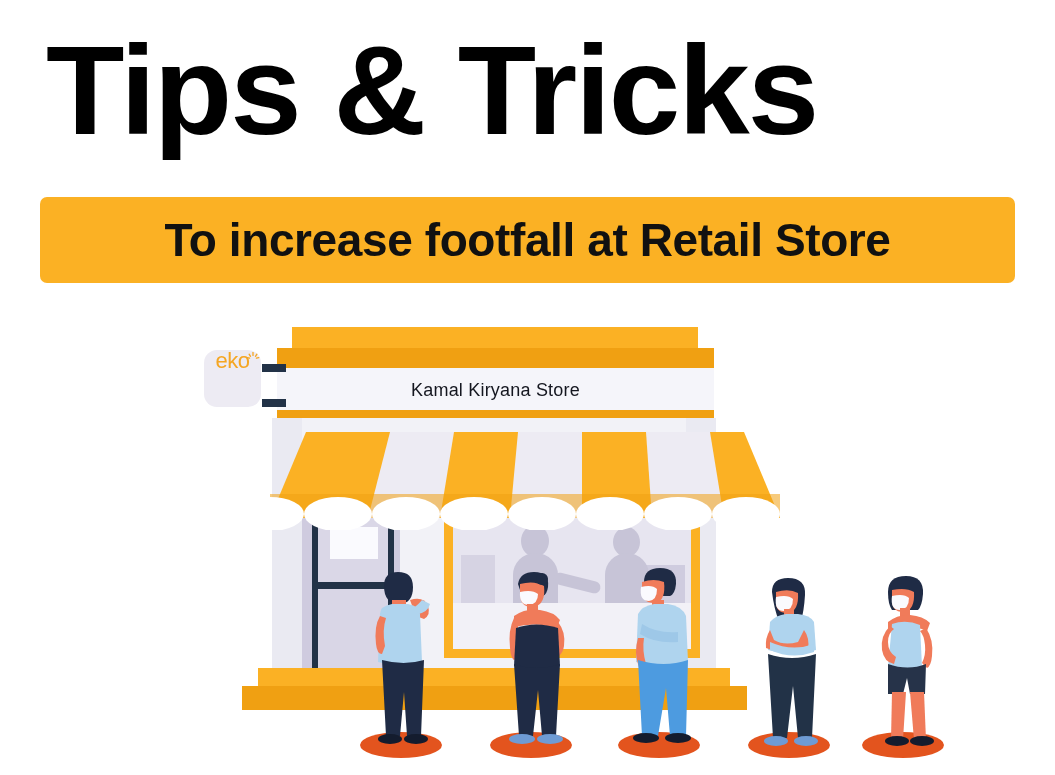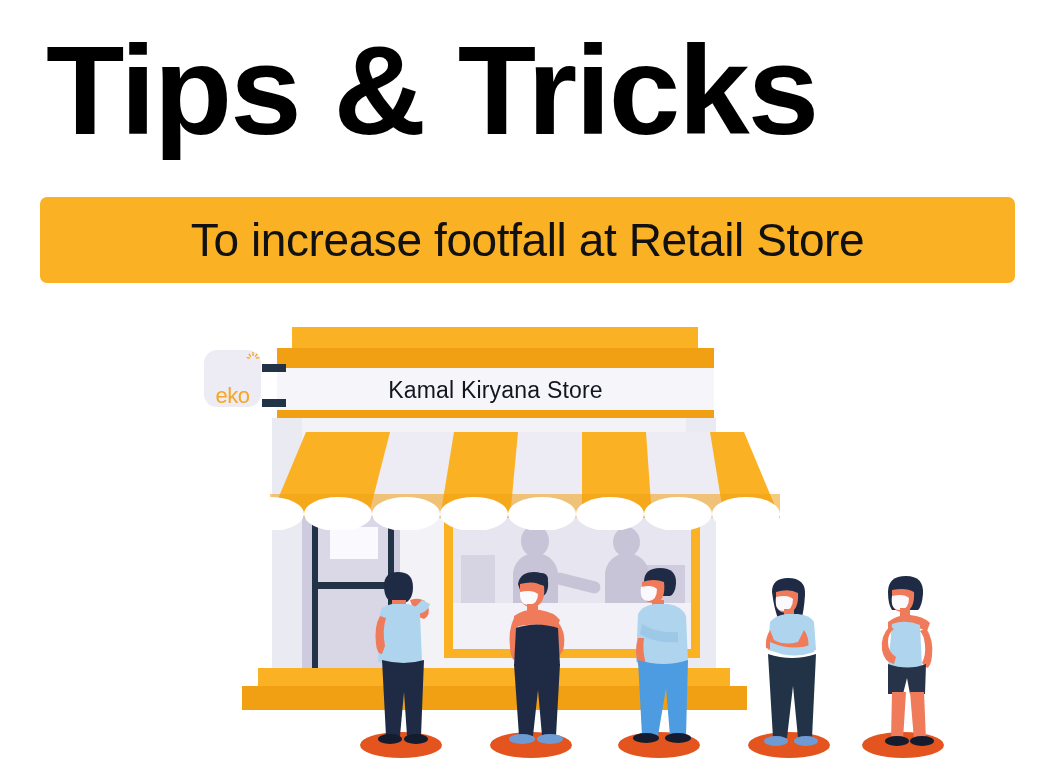--- a/index.html
+++ b/index.html
@@ -41,21 +41,21 @@
     background:#FBB124;
     border-radius:7px;
     display:flex;
     align-items:center;
     justify-content:center;
     box-sizing:border-box;
     padding:0 16px;
   }
   .subbanner .subtext{
     font-family:"Liberation Sans", sans-serif;
-    font-weight:400;
+    font-weight:700;
     font-size:46px;
     letter-spacing:-0.4px;
     color:#111111;
     white-space:nowrap;
   }
 
   
   #stage{
     position:absolute;
     left:0; top:300px;
@@ -101,40 +101,40 @@
   .nameboard{
     position:absolute;
     left:277px; top:68px;
     width:437px; height:44px;
     background:#F5F5FA;
     display:flex; align-items:center; justify-content:center;
   }
   .nameboard .store-name{
     font-family:"Liberation Sans", sans-serif;
     font-weight:400;
-    font-size:23px;
+    font-size:18px;
     color:#14161F;
     letter-spacing:0.2px;
     white-space:nowrap;
   }
   .board-base{
     position:absolute;
     left:277px; top:110px;
     width:437px; height:22px;
     background:#F0A012;
   }
 
   
   .eko-sign{
     position:absolute;
     left:204px; top:350px - 300px;
     width:57px; height:57px;
     background:#EDEBF3;
     border-radius:13px;
-    display:flex; align-items:flex-end; justify-content:center;
+    display:flex; align-items:flex-start; justify-content:center;
   }
   .eko-wordmark{
     position:relative;
     font-family:"Liberation Sans", sans-serif;
     font-weight:400;
     font-size:22px;
     color:#F5A623;
     letter-spacing:-0.5px;
     line-height:1;
   }

